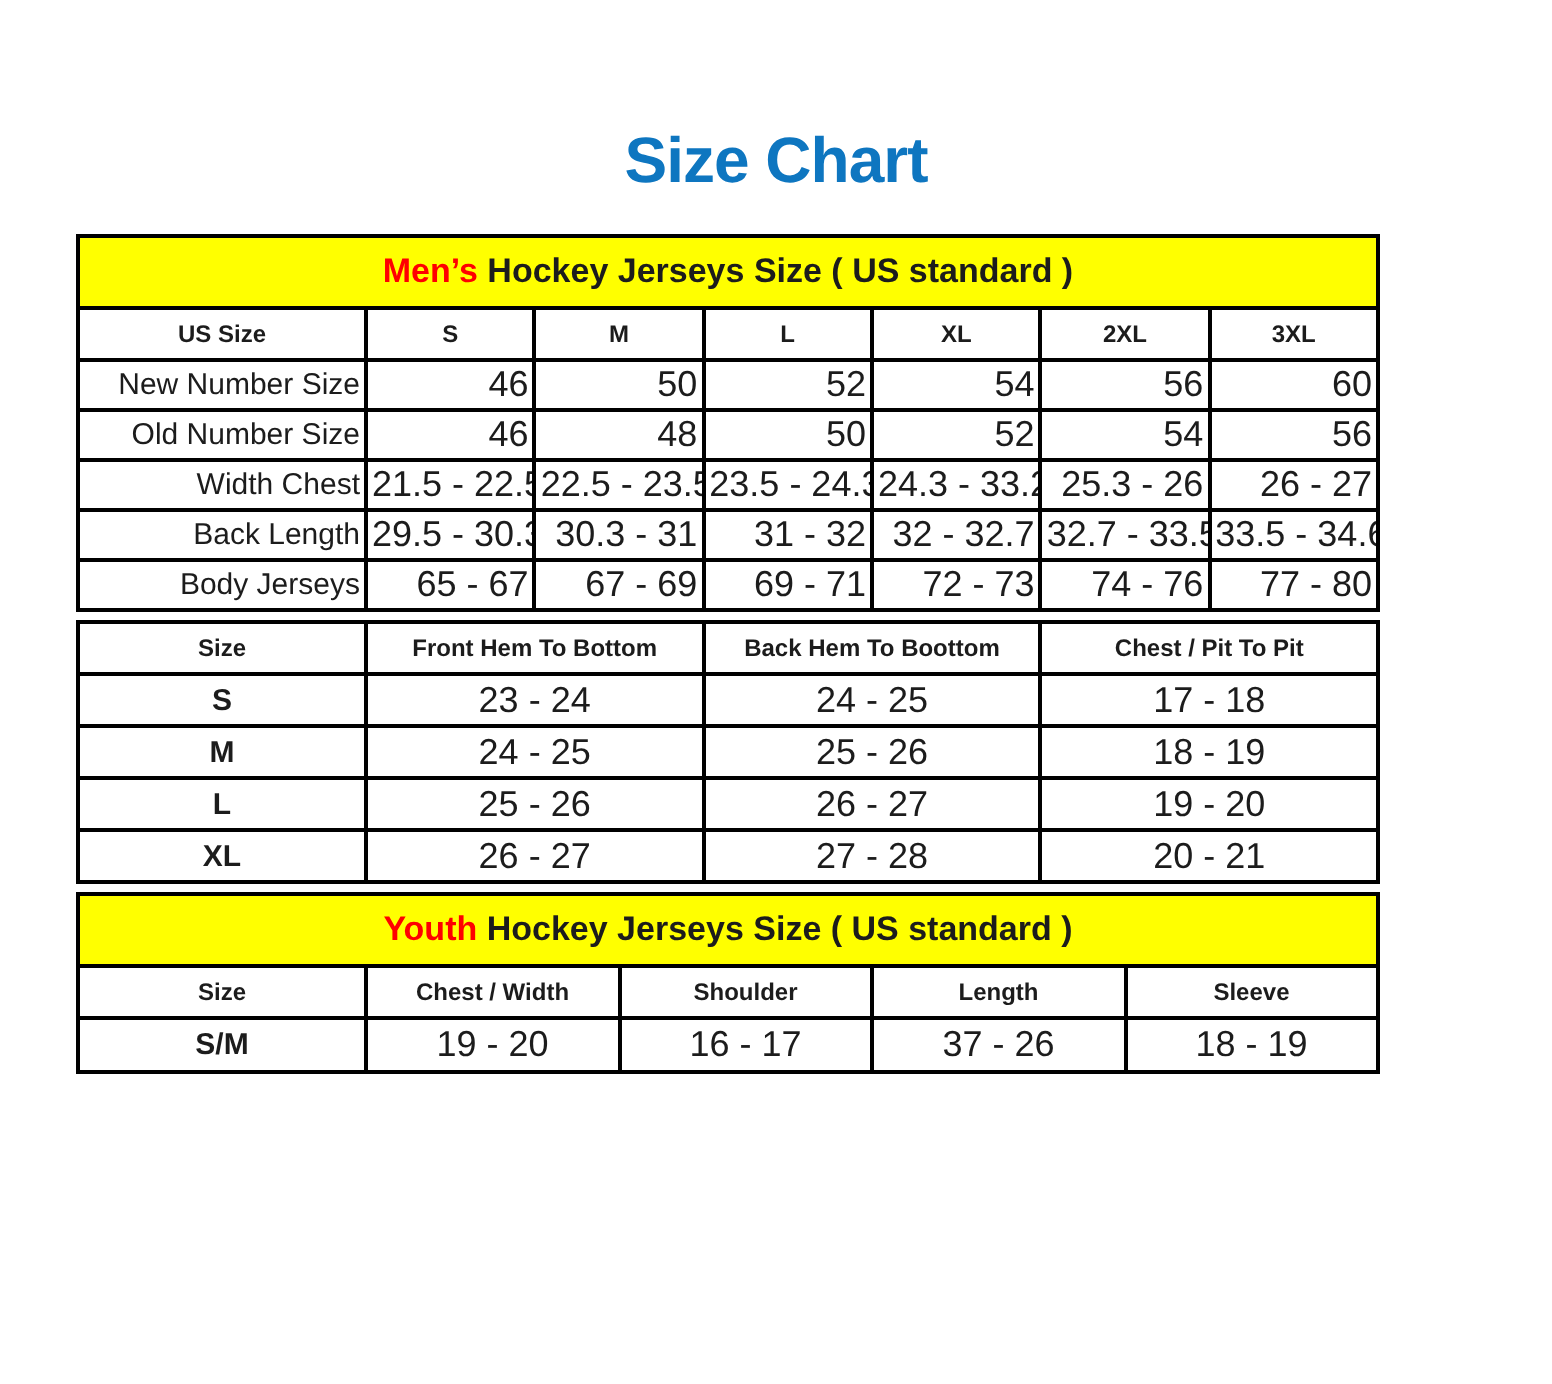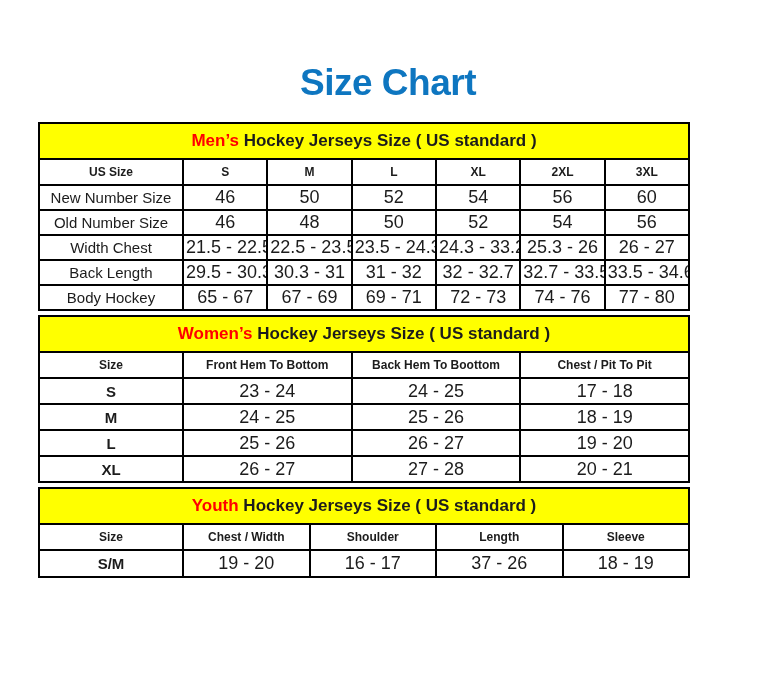--- a/index.html
+++ b/index.html
@@ -13,21 +13,21 @@
     width: 776px;
     height: 692px;
     background: #ffffff;
     overflow: hidden;
   }
   .page-title {
     margin: 0;
     padding-top: 62px;
     padding-bottom: 18px;
     text-align: center;
-    font-size: 37px;
+    font-size: 32px;
     font-weight: 700;
     letter-spacing: -0.5px;
     color: #0e76c0;
     font-family: "Liberation Sans", sans-serif;
   }
   .tables-wrap {
     width: 700px;
     margin: 0 auto;
   }
   table.size-table {
@@ -58,21 +58,21 @@
     font-size: 12px;
     font-weight: 700;
     height: 24px;
     background: #ffffff;
     color: #111111;
   }
   td.row-label { font-size: 15px; }
   td.data-cell { font-size: 18px; font-weight: 400; }
   .bold-label { font-weight: 700; }
   .reg-label  { font-weight: 400; }
-  table.mens  td.data-cell, table.mens  td.row-label { height: 23px; }
+  table.mens  td.data-cell, table.mens  td.row-label { height: 23px; text-align: right; }
   table.womens td.data-cell, table.womens td.row-label { height: 24px; }
   table.youth td.data-cell, table.youth td.row-label { height: 25px; }
   col.first-col { width: 144px; }
   .wavy-misspelled {
     text-decoration-style: wavy;
     text-decoration-color: #d43d2a;
     text-decoration-thickness: 1px;
     text-underline-offset: 4px;
   }
 </style>
@@ -141,45 +141,39 @@
       <tr>
         <td class="row-label reg-label">Back Length</td>
         <td class="data-cell">29.5 - 30.3</td>
         <td class="data-cell">30.3 - 31</td>
         <td class="data-cell">31 - 32</td>
         <td class="data-cell">32 - 32.7</td>
         <td class="data-cell">32.7 - 33.5</td>
         <td class="data-cell">33.5 - 34.6</td>
       </tr>
       <tr>
-        <td class="row-label reg-label">Body Hockey</td>
+        <td class="row-label reg-label">Body Jerseys</td>
         <td class="data-cell">65 - 67</td>
         <td class="data-cell">67 - 69</td>
         <td class="data-cell">69 - 71</td>
         <td class="data-cell">72 - 73</td>
         <td class="data-cell">74 - 76</td>
         <td class="data-cell">77 - 80</td>
       </tr>
     </tbody>
       </table>
 
     <table class="size-table womens">
       <colgroup>
         <col class="first-col">
           <col>
           <col>
           <col>
       </colgroup>
       <tbody>
-          <tr>
-        <td colspan="4" class="band-cell">
-          <span class="band-highlight">Women’s</span>
-          <span>Hockey Jerseys Size ( US standard )</span>
-        </td>
-      </tr>
       <tr>
         <th class="col-header">Size</th>
         <th class="col-header">Front Hem To Bottom</th>
         <th class="col-header">
           <span>Back Hem To</span>
           <span class="wavy-misspelled">Boottom</span>
         </th>
         <th class="col-header">Chest / Pit To Pit</th>
       </tr>
       <tr>

